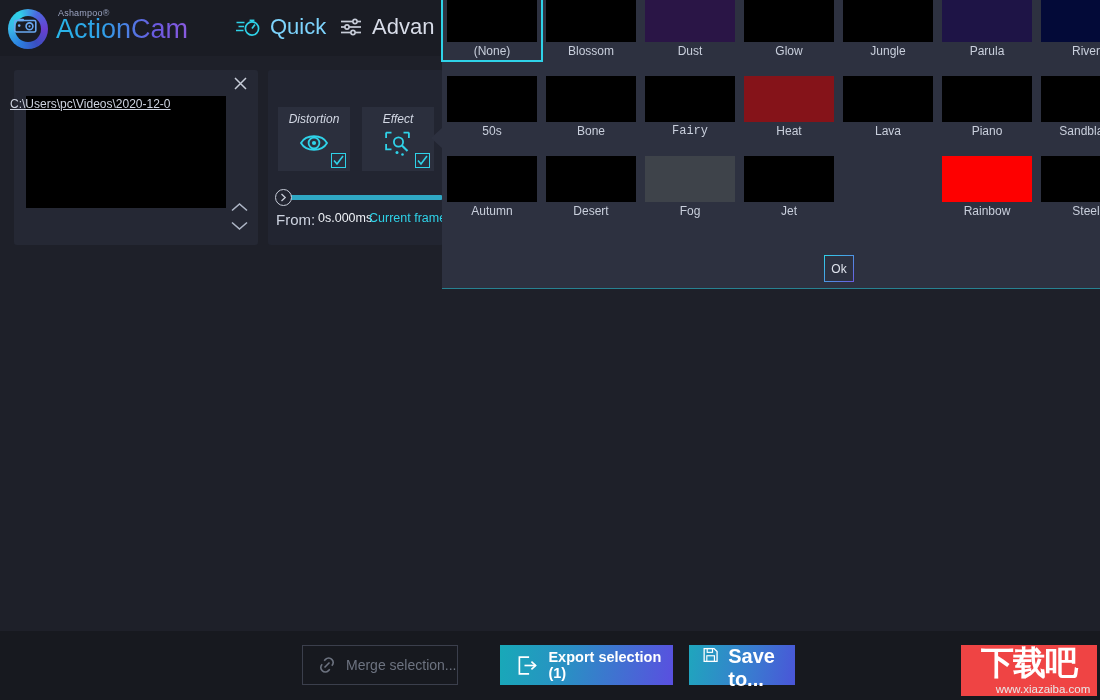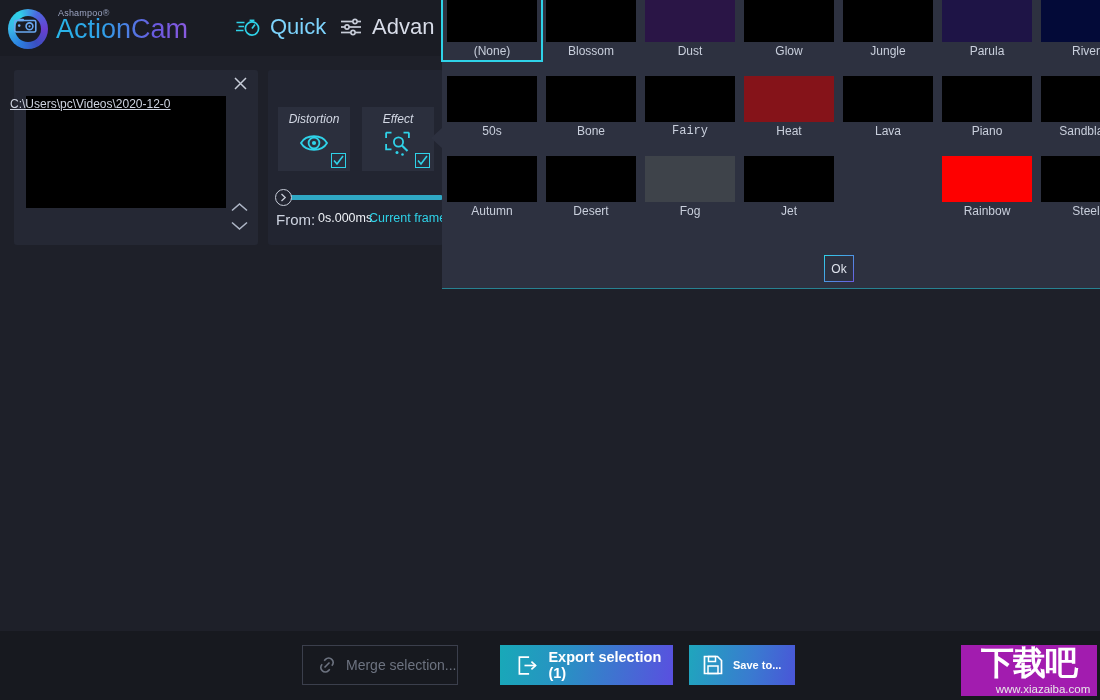--- a/index.html
+++ b/index.html
@@ -188,28 +188,28 @@
     position: absolute; left: 500px; top: 645px;
     width: 173px; height: 40px;
     background: linear-gradient(100deg, #18a9b8 0%, #2a8fc4 40%, #5a4fe0 100%);
     display: flex; align-items: center; gap: 11px; padding-left: 18px;
     color: #fff; font-size: 14.5px; font-weight: bold;
   }
   #btn-saveto {
     position: absolute; left: 689px; top: 645px;
     width: 106px; height: 40px;
     background: linear-gradient(100deg, #1fa6bd 0%, #3a7ad0 60%, #4a55d8 100%);
-    display: flex; align-items: center; gap: 10px; padding-left: 14px;
-    color: #fff; font-size: 11px; font-weight: bold;
+    display: flex; gap: 10px; padding-left: 14px;
+    color: #fff; font-size: 20px; font-weight: bold;
   }
 
   
   #watermark {
     position: absolute; left: 961px; top: 645px; width: 136px; height: 51px;
-    background: #a21caf;
+    background: #ef4444;
   }
   #wm-cn {
     position: absolute; left: 0; top: -1px; width: 136px;
     text-align: center; color: #fff;
     font-size: 33px; font-weight: bold;
     font-family: "DejaVu Sans", sans-serif;
     letter-spacing: -1px; line-height: 38px;
   }
   #wm-url {
     position: absolute; left: 0; bottom: 1px; width: 136px;

